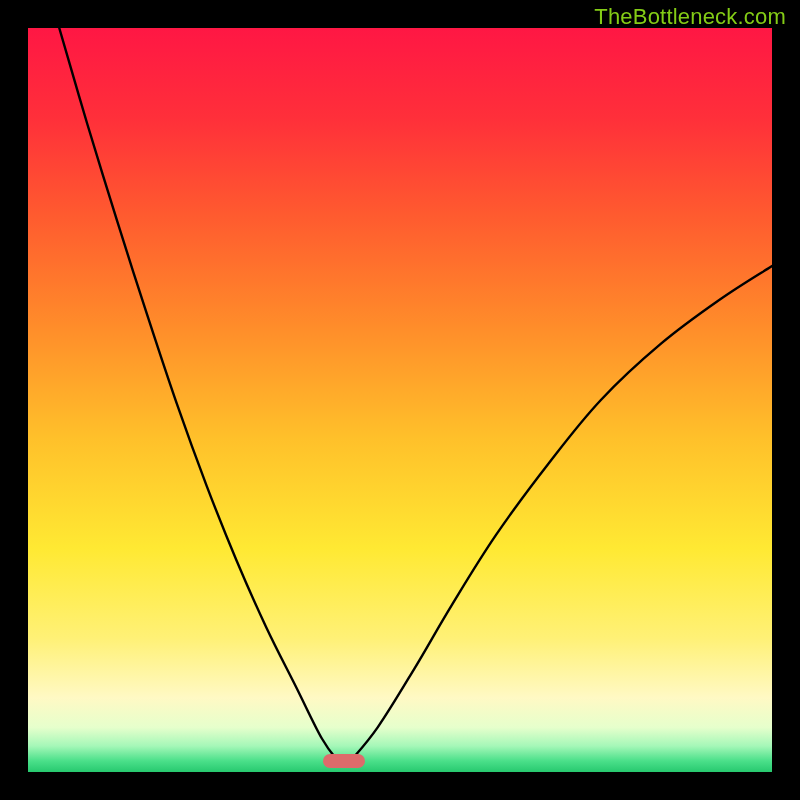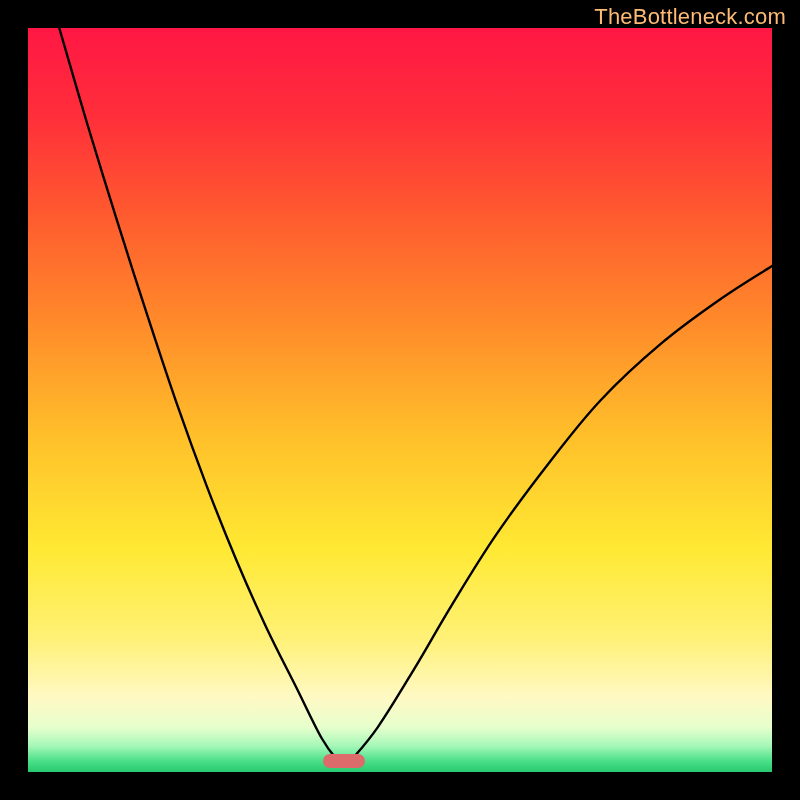--- a/index.html
+++ b/index.html
@@ -16,21 +16,21 @@
     left: 0;
     top: 0;
     width: 800px;
     height: 800px;
     background: #000000;
   }
   .watermark {
     position: absolute;
     top: 4px;
     right: 14px;
-    color: #fdba74;
+    color: #84cc16;
     font-size: 22px;
     font-weight: 500;
     letter-spacing: 0.2px;
     z-index: 50;
   }
   .plot-area {
     position: absolute;
     left: 28px;
     top: 28px;
     width: 744px;

